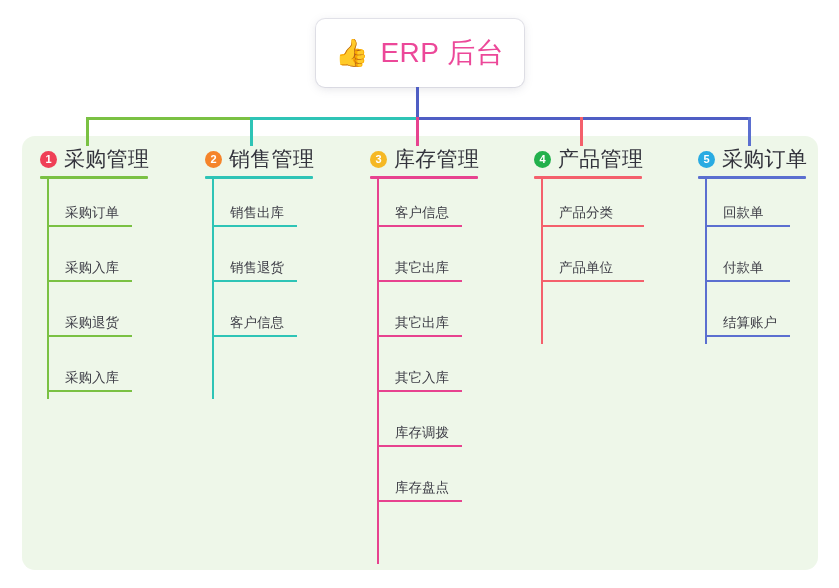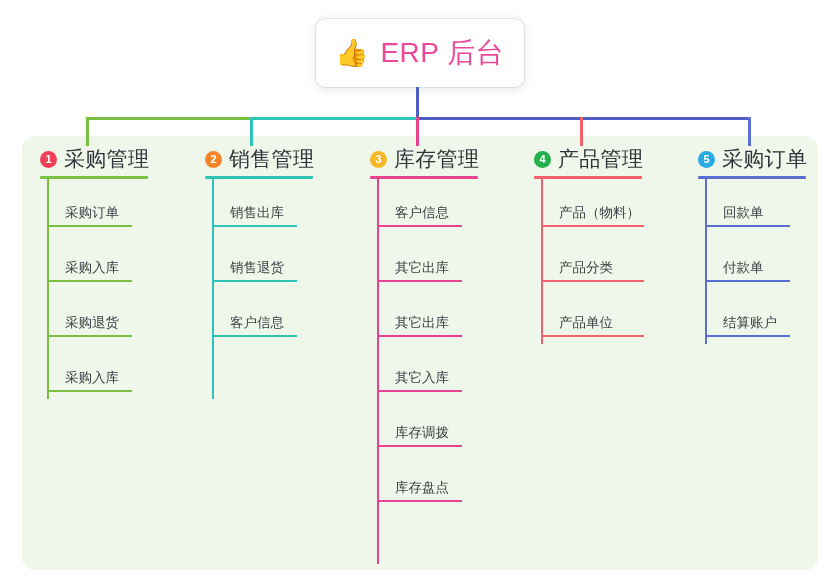--- a/index.html
+++ b/index.html
@@ -189,24 +189,20 @@
       </div>
       <div class="col" style="left: 534px;">
         <div class="col-head">
           <span class="badge" style="background: rgb(34, 177, 76);">4</span>
           <span class="col-title">产品管理</span>
         </div>
         <div class="head-underline" style="width: 108px; background: rgb(244, 96, 108);"></div>
         <div class="leaves">
           <div class="spine" style="background: rgb(244, 96, 108); height: 165px;"></div>
           <div class="leaf">
-            <span class="leaf-label">产品（物料）</span>
-            <div class="leaf-rule" style="width: 103px; background: rgb(244, 96, 108);"></div>
-          </div>
-          <div class="leaf">
             <span class="leaf-label">产品分类</span>
             <div class="leaf-rule" style="width: 103px; background: rgb(244, 96, 108);"></div>
           </div>
           <div class="leaf">
             <span class="leaf-label">产品单位</span>
             <div class="leaf-rule" style="width: 103px; background: rgb(244, 96, 108);"></div>
           </div>
         </div>
       </div>
       <div class="col" style="left: 698px;">

